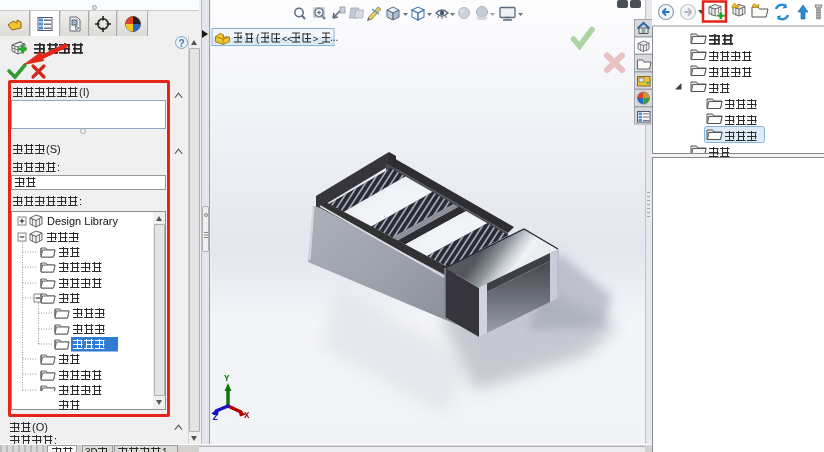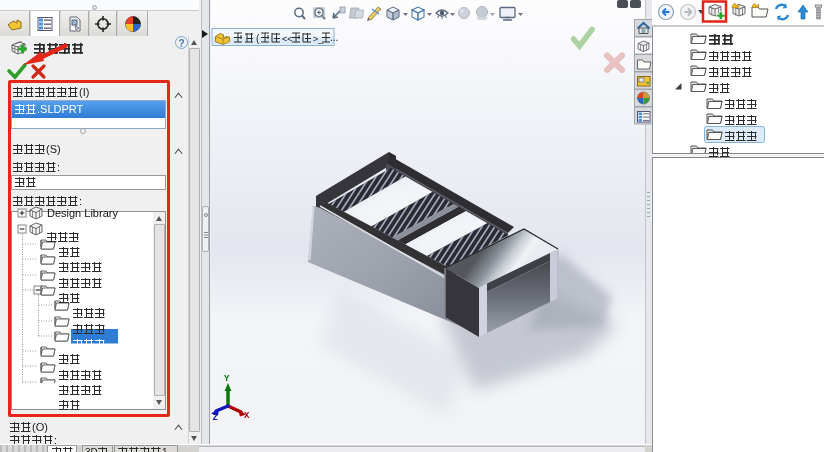--- a/index.html
+++ b/index.html
@@ -137,34 +137,33 @@
       <path d="M21 9.5 L3 23 L24 19 Z" fill="#e52619"></path>
     </svg>
 
   <div id="redbox" class="abs"></div>
 
   <div class="lbl" style="left:13px;top:86px"><span class="cn"></span><span class="cn b"></span><span class="cn"></span><span class="cn b"></span><span class="cn"></span><span class="cn b"></span>(I)</div>
   <svg class="chev" style="left:174px;top:91px" width="10" height="7" viewBox="0 0 10 7">
       <path d="M1 6 L5 1 L9 6" fill="none" stroke="#555" stroke-width="1.3"></path>
     </svg>
   <div id="itemlist" class="abs"></div>
-  <div id="itemsel" class="abs"><span class="cn w"></span><span class="cn w b"></span>.SLDPRT</div>
 
   <div class="abs" style="left:80px;top:128px;width:6px;height:6px;border:1px solid #aaa;border-radius:50%"></div>
 
   <div class="lbl" style="left:13px;top:143px"><span class="cn"></span><span class="cn b"></span><span class="cn"></span>(S)</div>
   <svg class="chev" style="left:174px;top:147px" width="10" height="7" viewBox="0 0 10 7">
       <path d="M1 6 L5 1 L9 6" fill="none" stroke="#555" stroke-width="1.3"></path>
     </svg>
 
   <div class="lbl" style="left:13px;top:161px"><span class="cn"></span><span class="cn b"></span><span class="cn"></span><span class="cn b"></span>:</div>
   <div id="fninput" class="abs"><span class="cn"></span><span class="cn b"></span></div>
   <div class="lbl" style="left:13px;top:195px"><span class="cn"></span><span class="cn b"></span><span class="cn"></span><span class="cn b"></span><span class="cn"></span><span class="cn b"></span>:</div>
   <div id="treebox" class="abs"></div>
-  <div id="lptree" class="abs" style="left:11px;top:204px;width:141px;height:179px;overflow:hidden">
+  <div id="lptree" class="abs" style="left:11px;top:212px;width:141px;height:179px;overflow:hidden">
     <svg width="141" height="197" viewBox="0 0 141 197">
     <defs>
         <g id="boxstack">
             <g stroke="#444" stroke-width="0.8" fill="#f0f0f2">
               <path d="M0 4 L6 1 L12 3 L12 10 L6 13 L0 10 Z"></path>
               <path d="M0 4 L6 6.5 L12 3" fill="none"></path>
               <path d="M6 6.5 L6 13" fill="none"></path>
               <path d="M2.5 5 L2.5 11.2 M9.5 5 L9.5 11.7" fill="none" stroke-width="0.6"></path>
             </g>
           </g>

